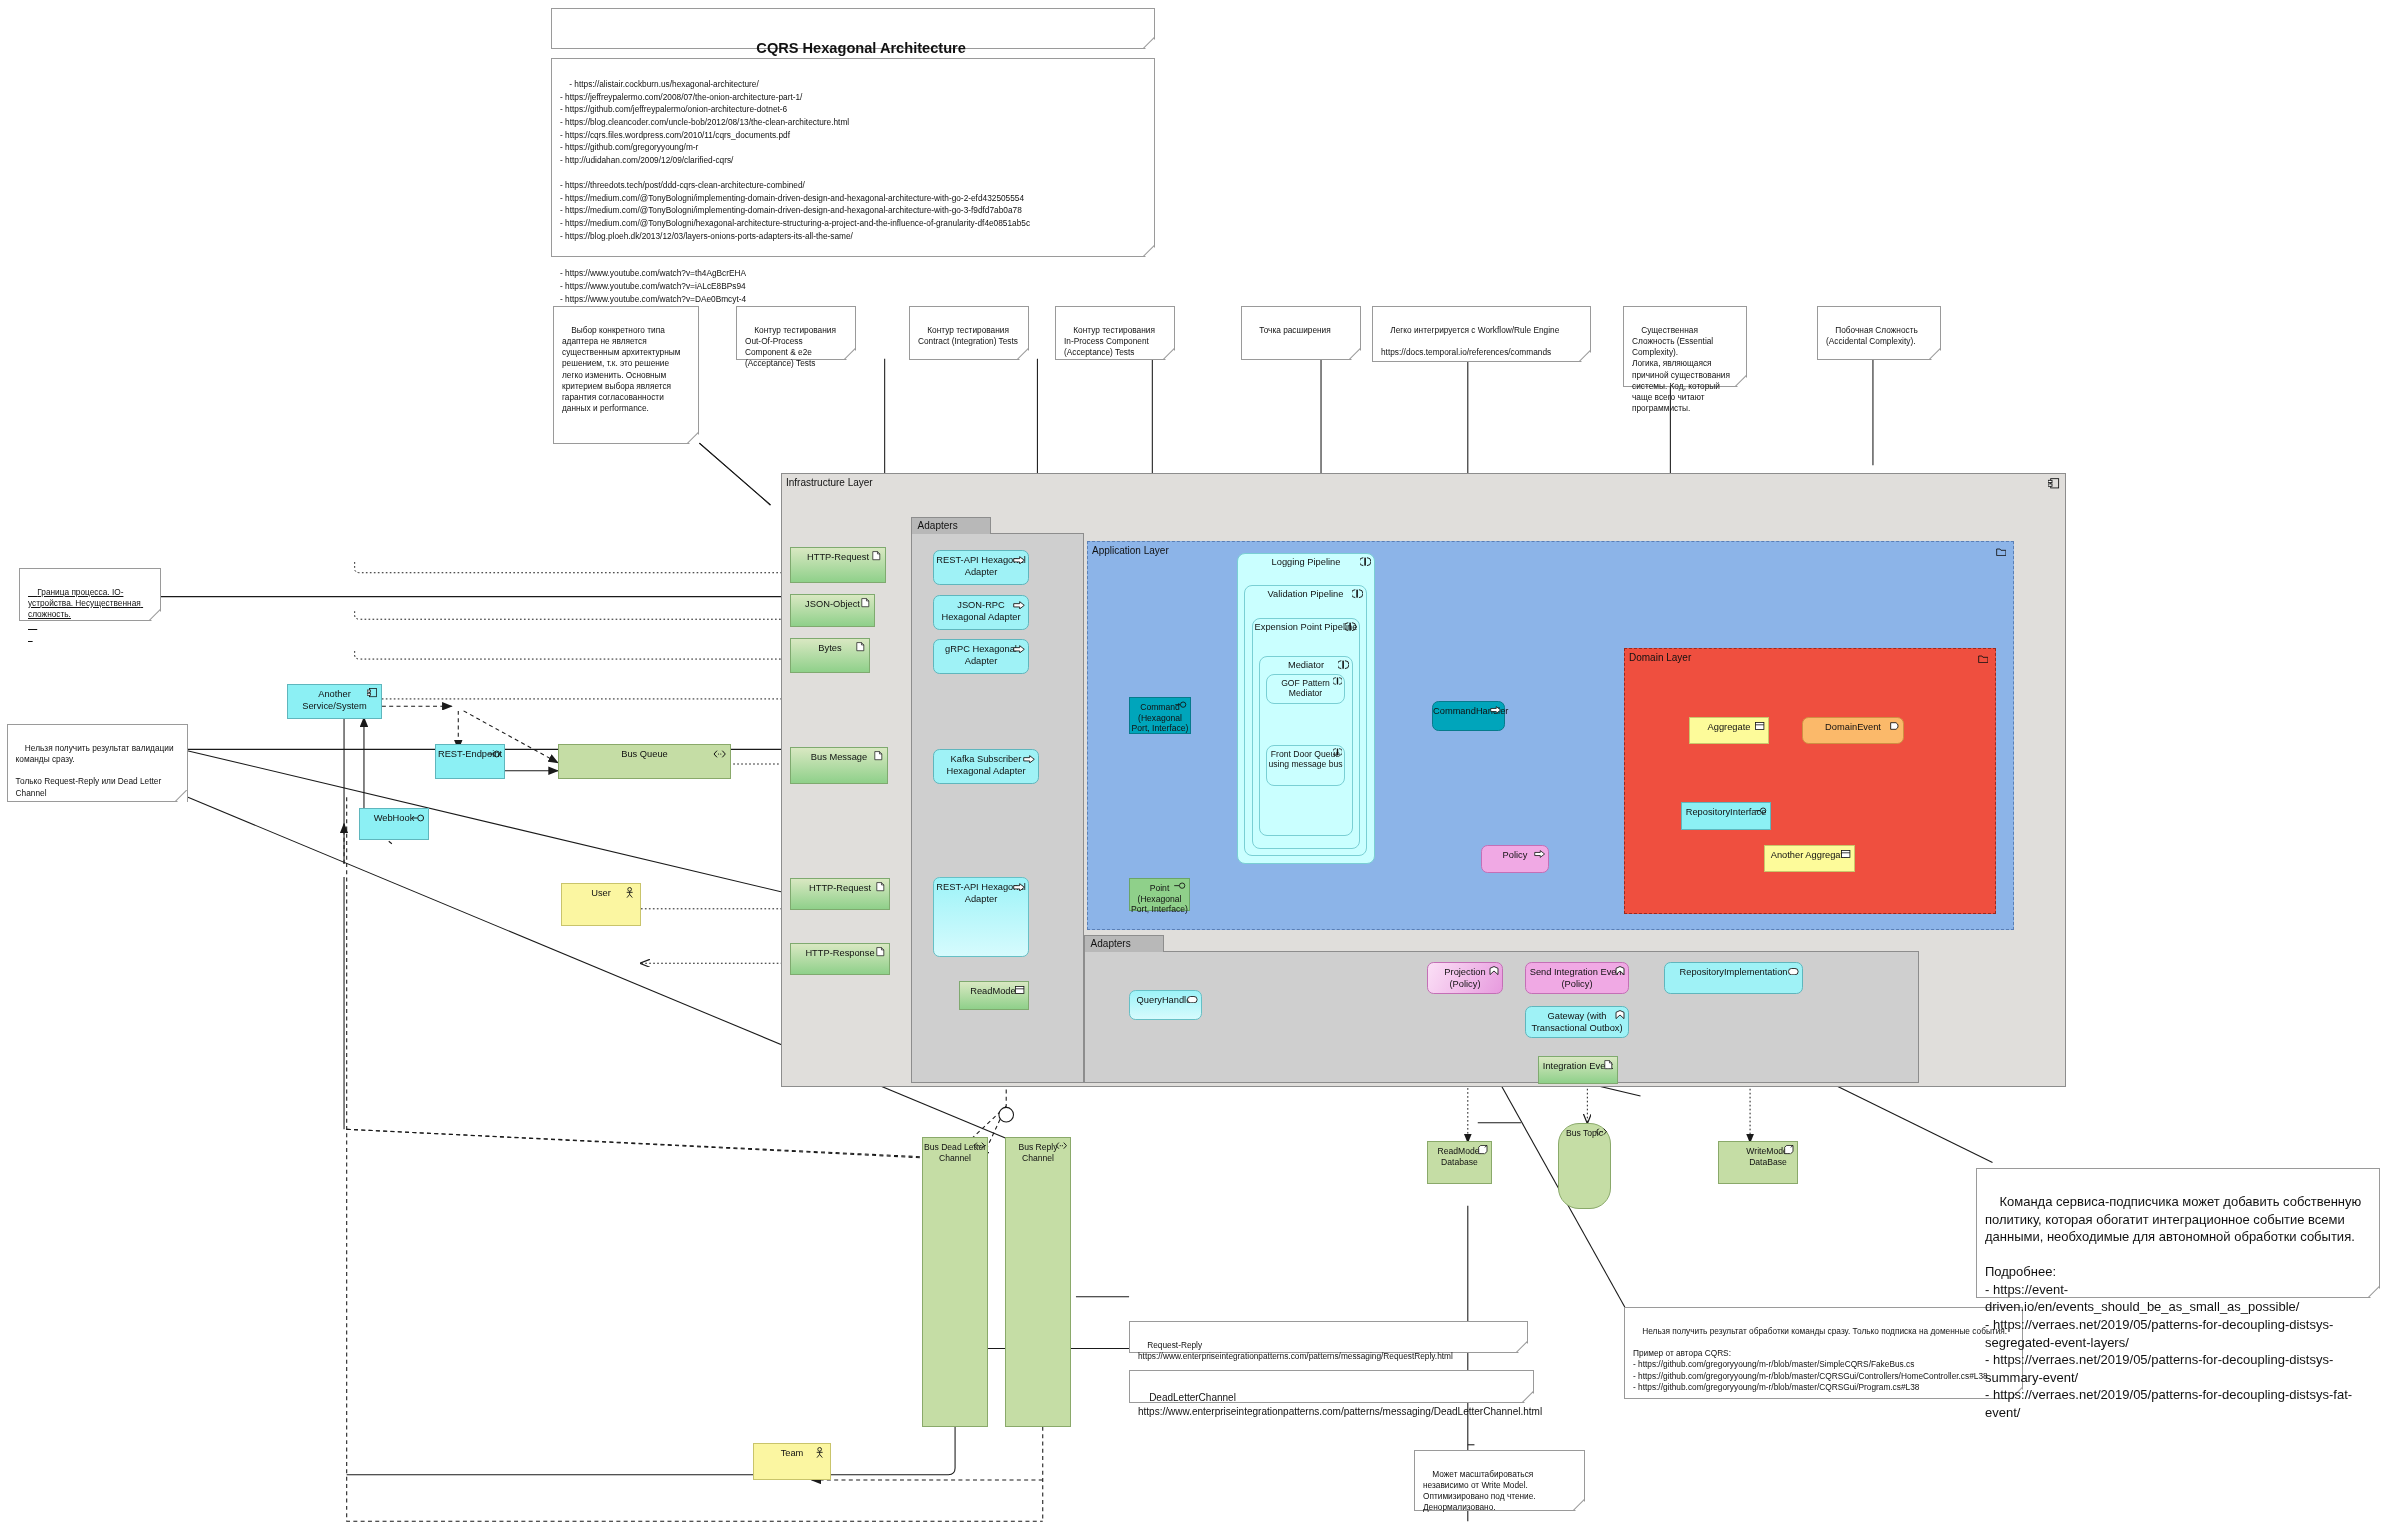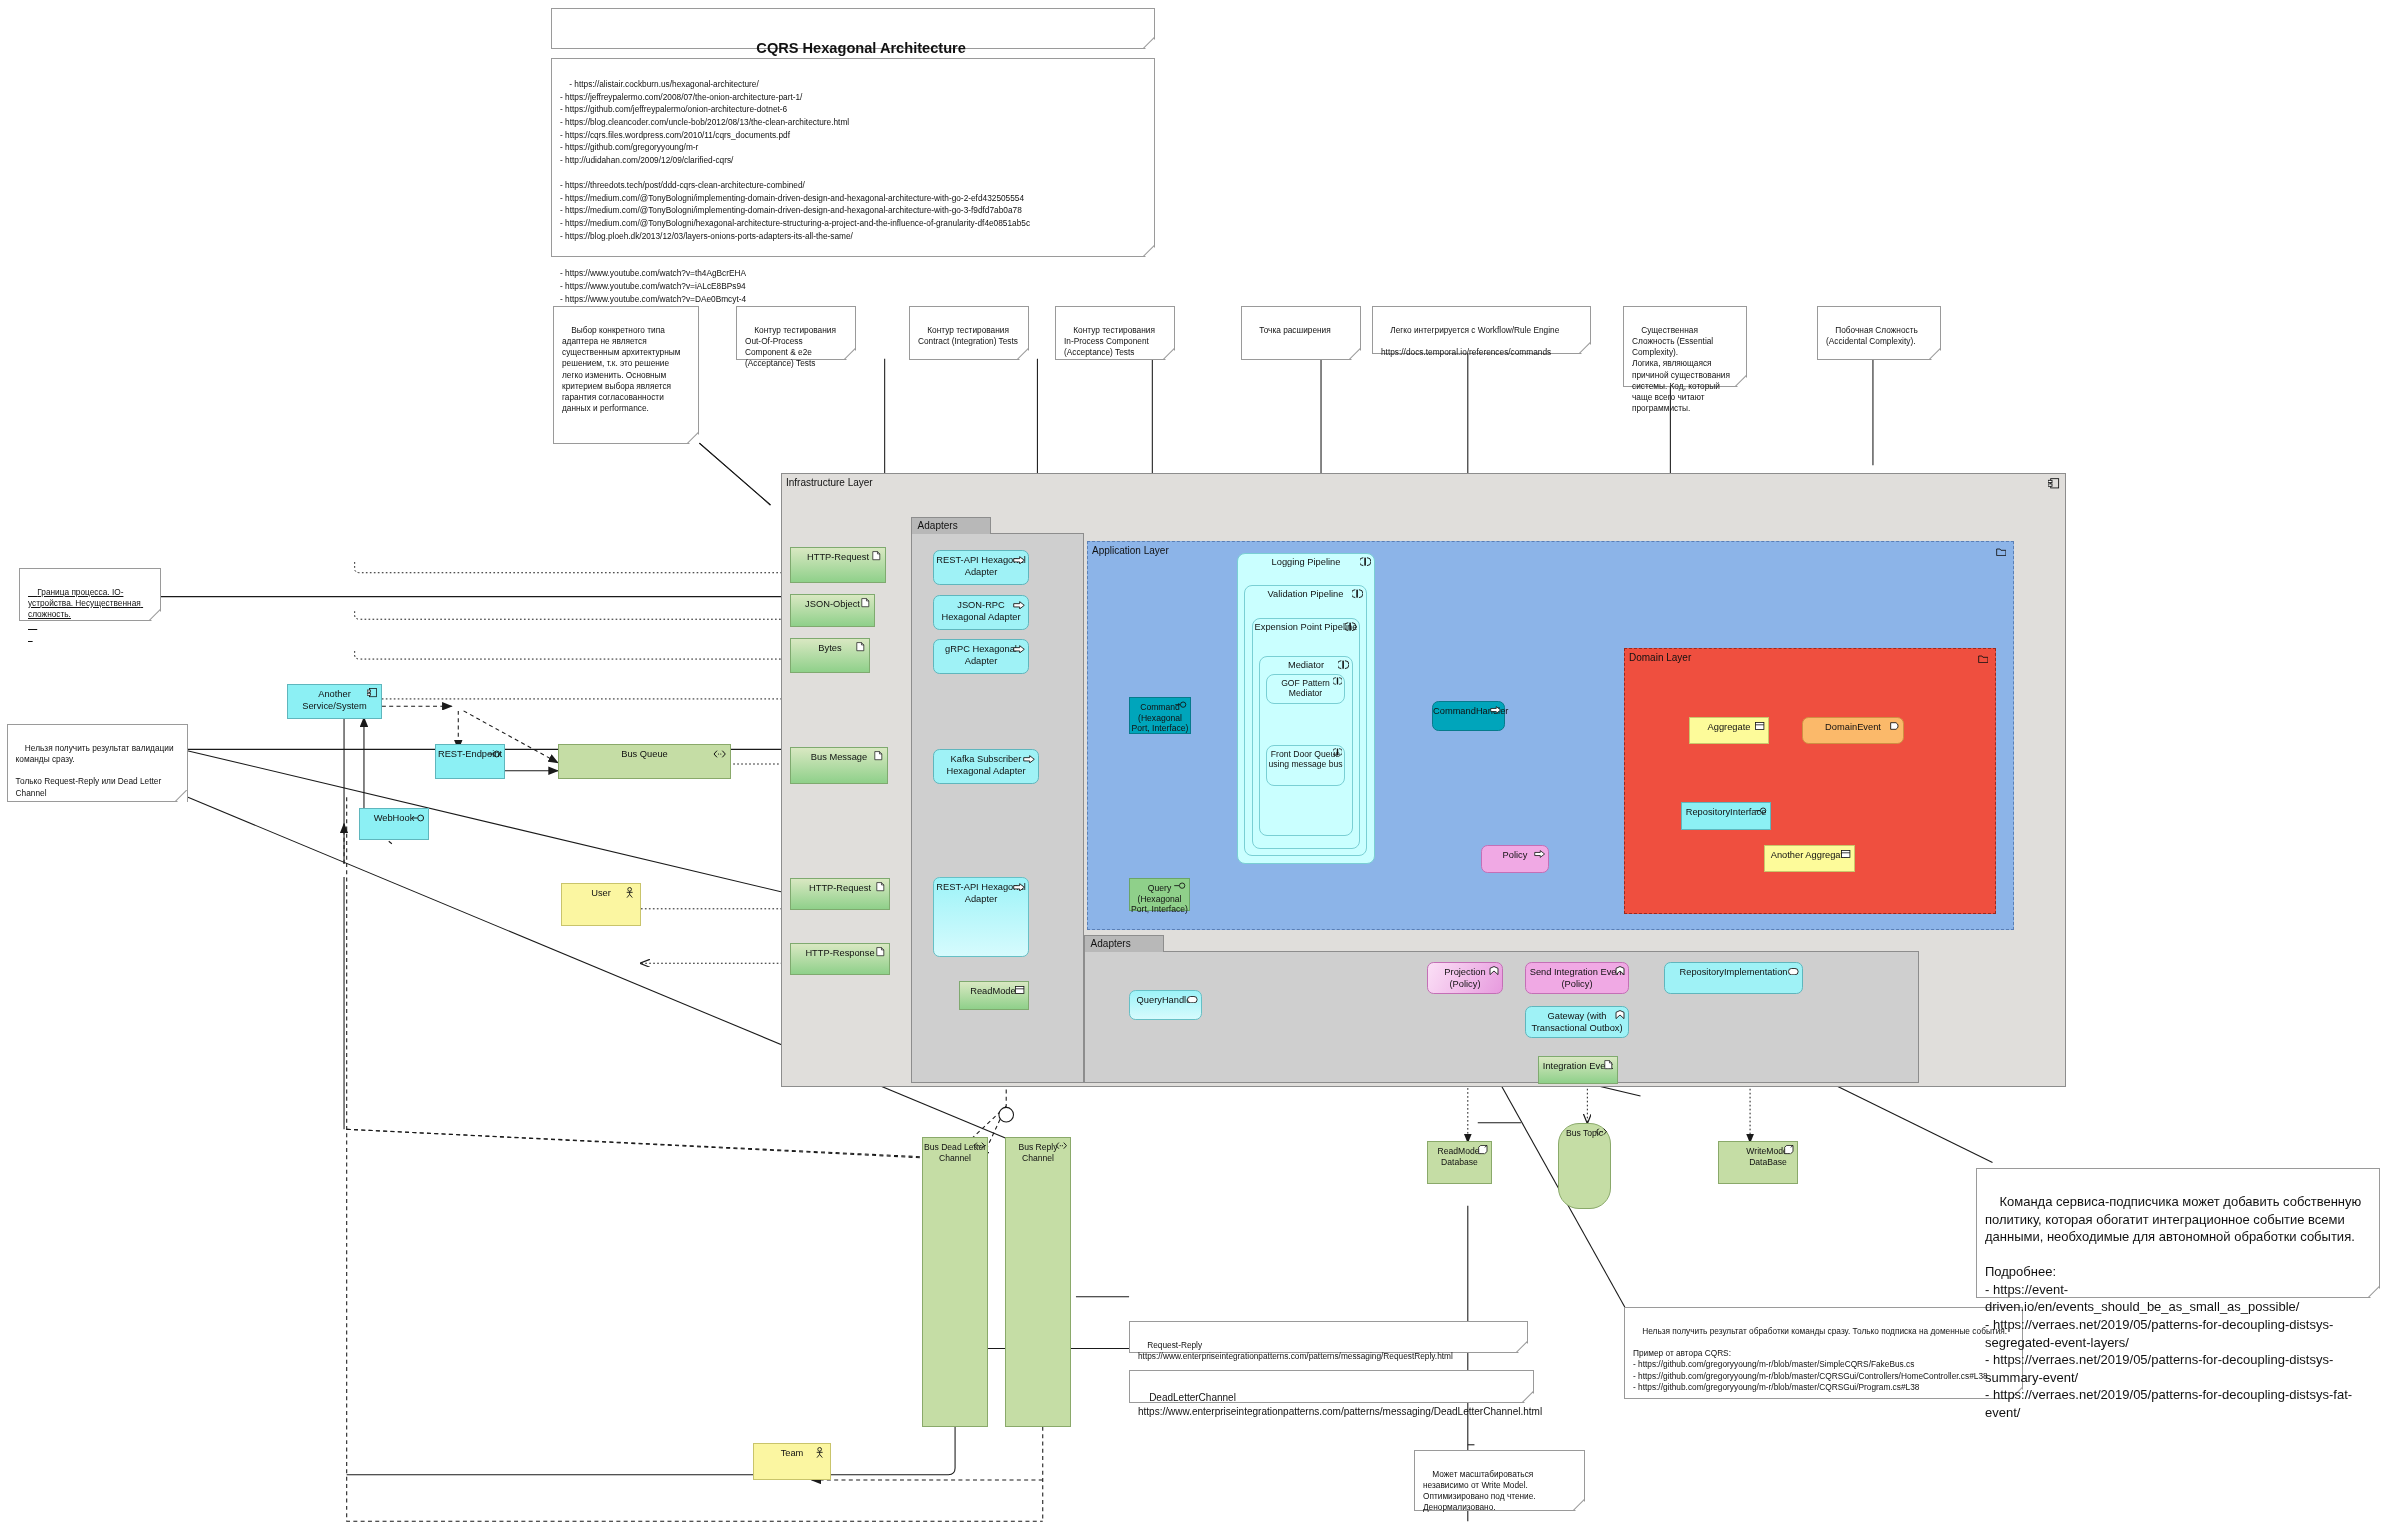--- a/index.html
+++ b/index.html
@@ -219,21 +219,21 @@
     <span class="fold"></span>
   </div>
   <div class="abs note" style="left:1055px;top:306px;width:120px;height:54px;font-size:8.3px;">
     <span>Контур тестирования In-Process Component (Acceptance) Tests</span>
     <span class="fold"></span>
   </div>
   <div class="abs note" style="left:1241px;top:306px;width:120px;height:54px;font-size:8.3px;">
     <span>Точка расширения</span>
     <span class="fold"></span>
   </div>
-  <div class="abs note" style="left:1372px;top:306px;width:219px;height:48px;font-size:8.3px;">
+  <div class="abs note" style="left:1372px;top:306px;width:219px;height:56px;font-size:8.3px;">
     <span>Легко интегрируется с Workflow/Rule Engine
 
 https://docs.temporal.io/references/commands</span>
     <span class="fold"></span>
   </div>
   <div class="abs note" style="left:1623px;top:306px;width:124px;height:81px;font-size:8.3px;">
     <span>Существенная Сложность (Essential Complexity).
 Логика, являющаяся причиной существования системы. Код, который чаще всего читают программисты.</span>
     <span class="fold"></span>
   </div>
@@ -473,21 +473,21 @@
 
   <div class="abs node n-teal" style="left:1129px;top:697px;width:62px;height:37px;font-size:8.6px;">
     <span class="nlabel">Command (Hexagonal Port, Interface)</span>
     <svg class="ico" style="right:2px;top:3.3px;width:12.6px;height:7.3px;" viewBox="0 0 20 12">
       <line x1="0" y1="6" x2="8" y2="6" stroke="#111" stroke-width="1.4"></line>
       <circle cx="13" cy="6" r="4.4" fill="none" stroke="#111" stroke-width="1.4"></circle>
     </svg>
   </div>
 
   <div class="abs node n-greenq" style="left:1129px;top:878px;width:61px;height:33px;font-size:8.6px;">
-    <span class="nlabel">Query (Hexagonal Port, Interface)</span>
+    <span class="nlabel">Point (Hexagonal Port, Interface)</span>
     <svg class="ico" style="right:2px;top:3.3px;width:12.6px;height:7.3px;" viewBox="0 0 20 12">
       <line x1="0" y1="6" x2="8" y2="6" stroke="#111" stroke-width="1.4"></line>
       <circle cx="13" cy="6" r="4.4" fill="none" stroke="#111" stroke-width="1.4"></circle>
     </svg>
   </div>
 
   <div class="abs node n-teal rounded" style="left:1432px;top:701px;width:73px;height:30px;">
     <span class="nlabel">CommandHandler</span>
     <svg class="ico" style="right:2.7px;top:4px;width:11.3px;height:8px;" viewBox="0 0 18 13">
       <path d="M1,4 L10,4 L10,1 L17,6.5 L10,12 L10,9 L1,9 z" fill="#fff" stroke="#111" stroke-width="1.3"></path>

